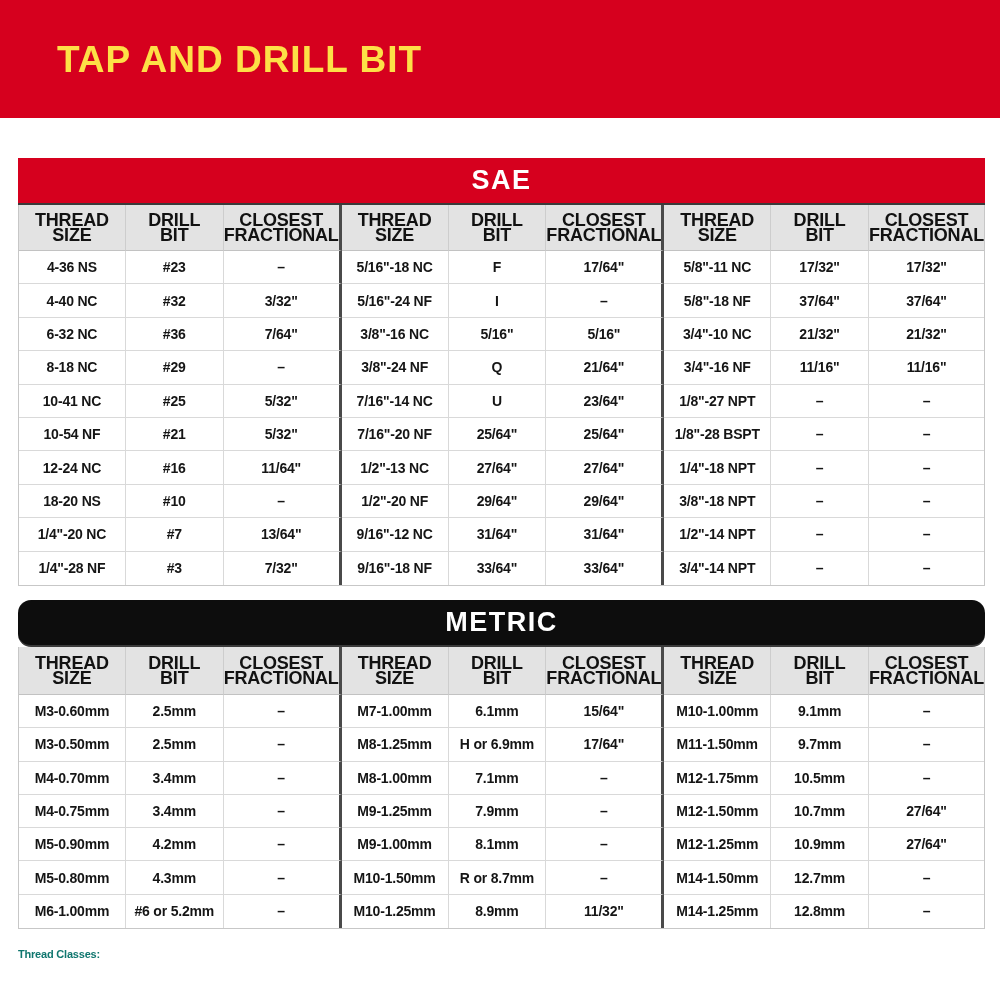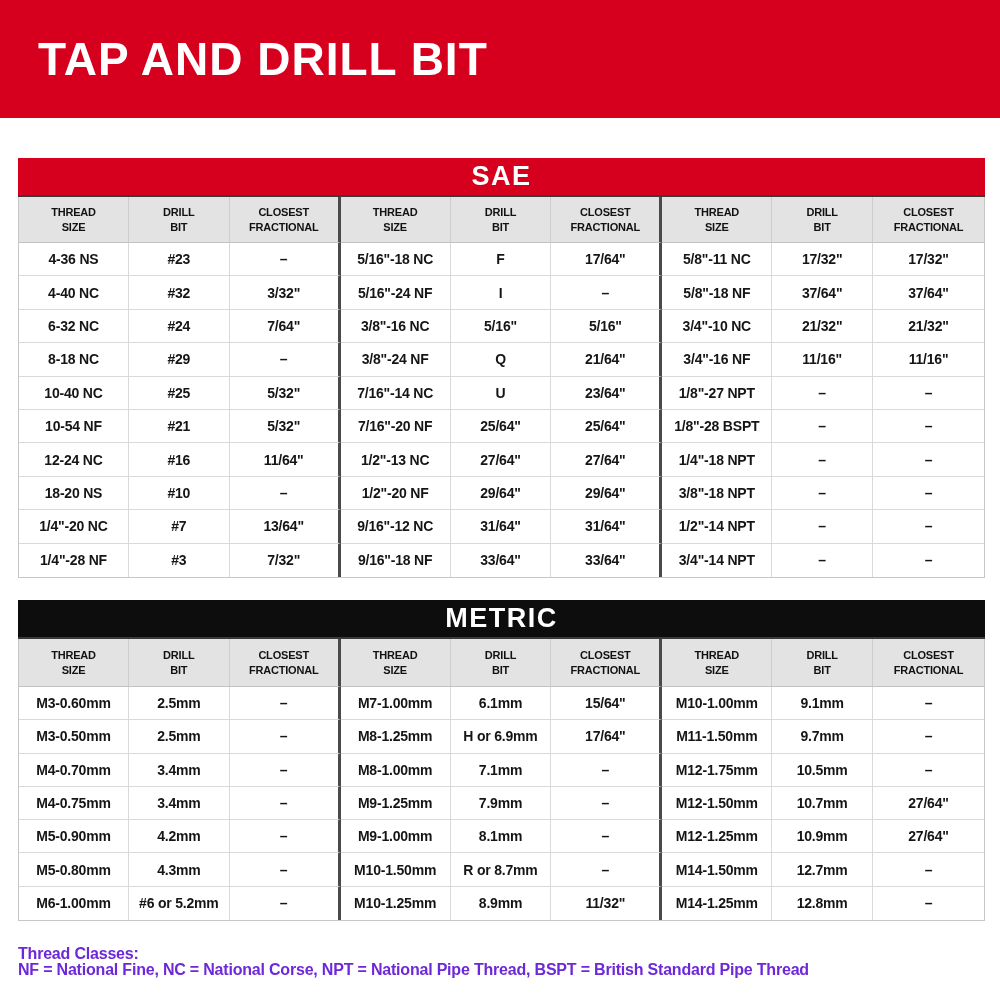--- a/index.html
+++ b/index.html
@@ -7,59 +7,59 @@
   .page {
     position:relative; width:1000px; height:1000px; background:#fff;
     font-family:"Liberation Sans", sans-serif; overflow:hidden;
     --red:#d6001e; --blk:#0d0d0d; --hdr:#e3e3e3; --line:#d9d9d9; --gdiv:#4a4a4a; --txt:#151515;
   }
   .banner {
     position:absolute; top:0; left:0; width:1000px; height:118px;
     background:var(--red); display:flex; align-items:center;
   }
   .banner-title {
-    padding-left:38px; display:flex; flex-direction:column;
-    color:#ffffff; font-weight:bold; font-size:46px; line-height:47px; letter-spacing:1px;
+    padding-left:57px; display:flex; flex-direction:column;
+    color:#fde047; font-weight:bold; font-size:37px; line-height:47px; letter-spacing:1px;
   }
   .tbl { position:absolute; left:18px; width:967px; }
   .tbl-sae { top:158px; }
   .tbl-metric { top:600px; }
   .bar {
-    height:39px; display:flex; align-items:center; justify-content:center;
+    height:47px; display:flex; align-items:center; justify-content:center;
     color:#fff; font-weight:bold; font-size:27px; letter-spacing:1.5px;
     border-bottom:2px solid #3a3a3a;
   }
   .bar-red { background:var(--red); }
-  .bar-black { background:var(--blk); }
+  .bar-black { background:var(--blk);border-radius:13px; }
   .grid {
     display:grid; background:#fff;
     grid-template-columns: repeat(3, 1.07fr 0.98fr 1.08fr);
     border:1px solid #c7c7c7; border-top:none;
   }
   .grid-sae    { grid-template-rows: 46px repeat(10, 33.4px); }
   .grid-metric { grid-template-rows: 48px repeat(7, 33.3px); }
   .hcell {
     background:var(--hdr); display:flex; flex-direction:column;
     align-items:center; justify-content:center;
-    font-weight:bold; font-size:11px; line-height:15px; color:#121212;
+    font-weight:bold; font-size:18px; line-height:15px; color:#121212;
     border-right:1px solid #cdcdcd; border-bottom:1px solid #c2c2c2;
     letter-spacing:-0.2px; text-align:center;
   }
   .cell {
     display:flex; align-items:center; justify-content:center;
     font-weight:bold; font-size:14px; color:var(--txt); letter-spacing:-0.2px;
     border-right:1px solid var(--line); border-bottom:1px solid var(--line);
     background:#fff;
   }
   .gdiv { border-right:3px solid var(--gdiv) !important; }
   .col-last { border-right:none !important; }
   .row-last { border-bottom:none !important; }
   .footnote {
-    position:absolute; left:18px; top:946px; color:#6d28d9;
-    font-weight:bold; font-size:16px; line-height:16px; letter-spacing:-0.2px;
+    position:absolute; left:18px; top:946px; color:#0f766e;
+    font-weight:bold; font-size:11px; line-height:16px; letter-spacing:-0.2px;
   }
 </style>
 </head>
 <body>
 
 <div class="page" style="--red: #d6001e; --blk: #0d0d0d; --hdr: #e3e3e3; --line: #d9d9d9; --gdiv: #4a4a4a;">
 
   <header class="banner">
     <div class="banner-title">
       <span>TAP AND DRILL BIT</span>
@@ -119,38 +119,38 @@
         <div class="cell">4-40 NC</div>
         <div class="cell">#32</div>
         <div class="cell gdiv">3/32"</div>
         <div class="cell">5/16"-24 NF</div>
         <div class="cell">I</div>
         <div class="cell gdiv">–</div>
         <div class="cell">5/8"-18 NF</div>
         <div class="cell">37/64"</div>
         <div class="cell col-last">37/64"</div>
         <div class="cell">6-32 NC</div>
-        <div class="cell">#24</div>
+        <div class="cell">#36</div>
         <div class="cell gdiv">7/64"</div>
         <div class="cell">3/8"-16 NC</div>
         <div class="cell">5/16"</div>
         <div class="cell gdiv">5/16"</div>
         <div class="cell">3/4"-10 NC</div>
         <div class="cell">21/32"</div>
         <div class="cell col-last">21/32"</div>
         <div class="cell">8-18 NC</div>
         <div class="cell">#29</div>
         <div class="cell gdiv">–</div>
         <div class="cell">3/8"-24 NF</div>
         <div class="cell">Q</div>
         <div class="cell gdiv">21/64"</div>
         <div class="cell">3/4"-16 NF</div>
         <div class="cell">11/16"</div>
         <div class="cell col-last">11/16"</div>
-        <div class="cell">10-40 NC</div>
+        <div class="cell">10-41 NC</div>
         <div class="cell">#25</div>
         <div class="cell gdiv">5/32"</div>
         <div class="cell">7/16"-14 NC</div>
         <div class="cell">U</div>
         <div class="cell gdiv">23/64"</div>
         <div class="cell">1/8"-27 NPT</div>
         <div class="cell">–</div>
         <div class="cell col-last">–</div>
         <div class="cell">10-54 NF</div>
         <div class="cell">#21</div>
@@ -302,16 +302,15 @@
         <div class="cell row-last">8.9mm</div>
         <div class="cell gdiv row-last">11/32"</div>
         <div class="cell row-last">M14-1.25mm</div>
         <div class="cell row-last">12.8mm</div>
         <div class="cell col-last row-last">–</div>
       </div>
   </section>
 
   <footer class="footnote">
     <div>Thread Classes:</div>
-    <div>NF = National Fine, NC = National Corse, NPT = National Pipe Thread, BSPT = British Standard Pipe Thread</div>
   </footer>
 
 </div>
 
 </body></html>

